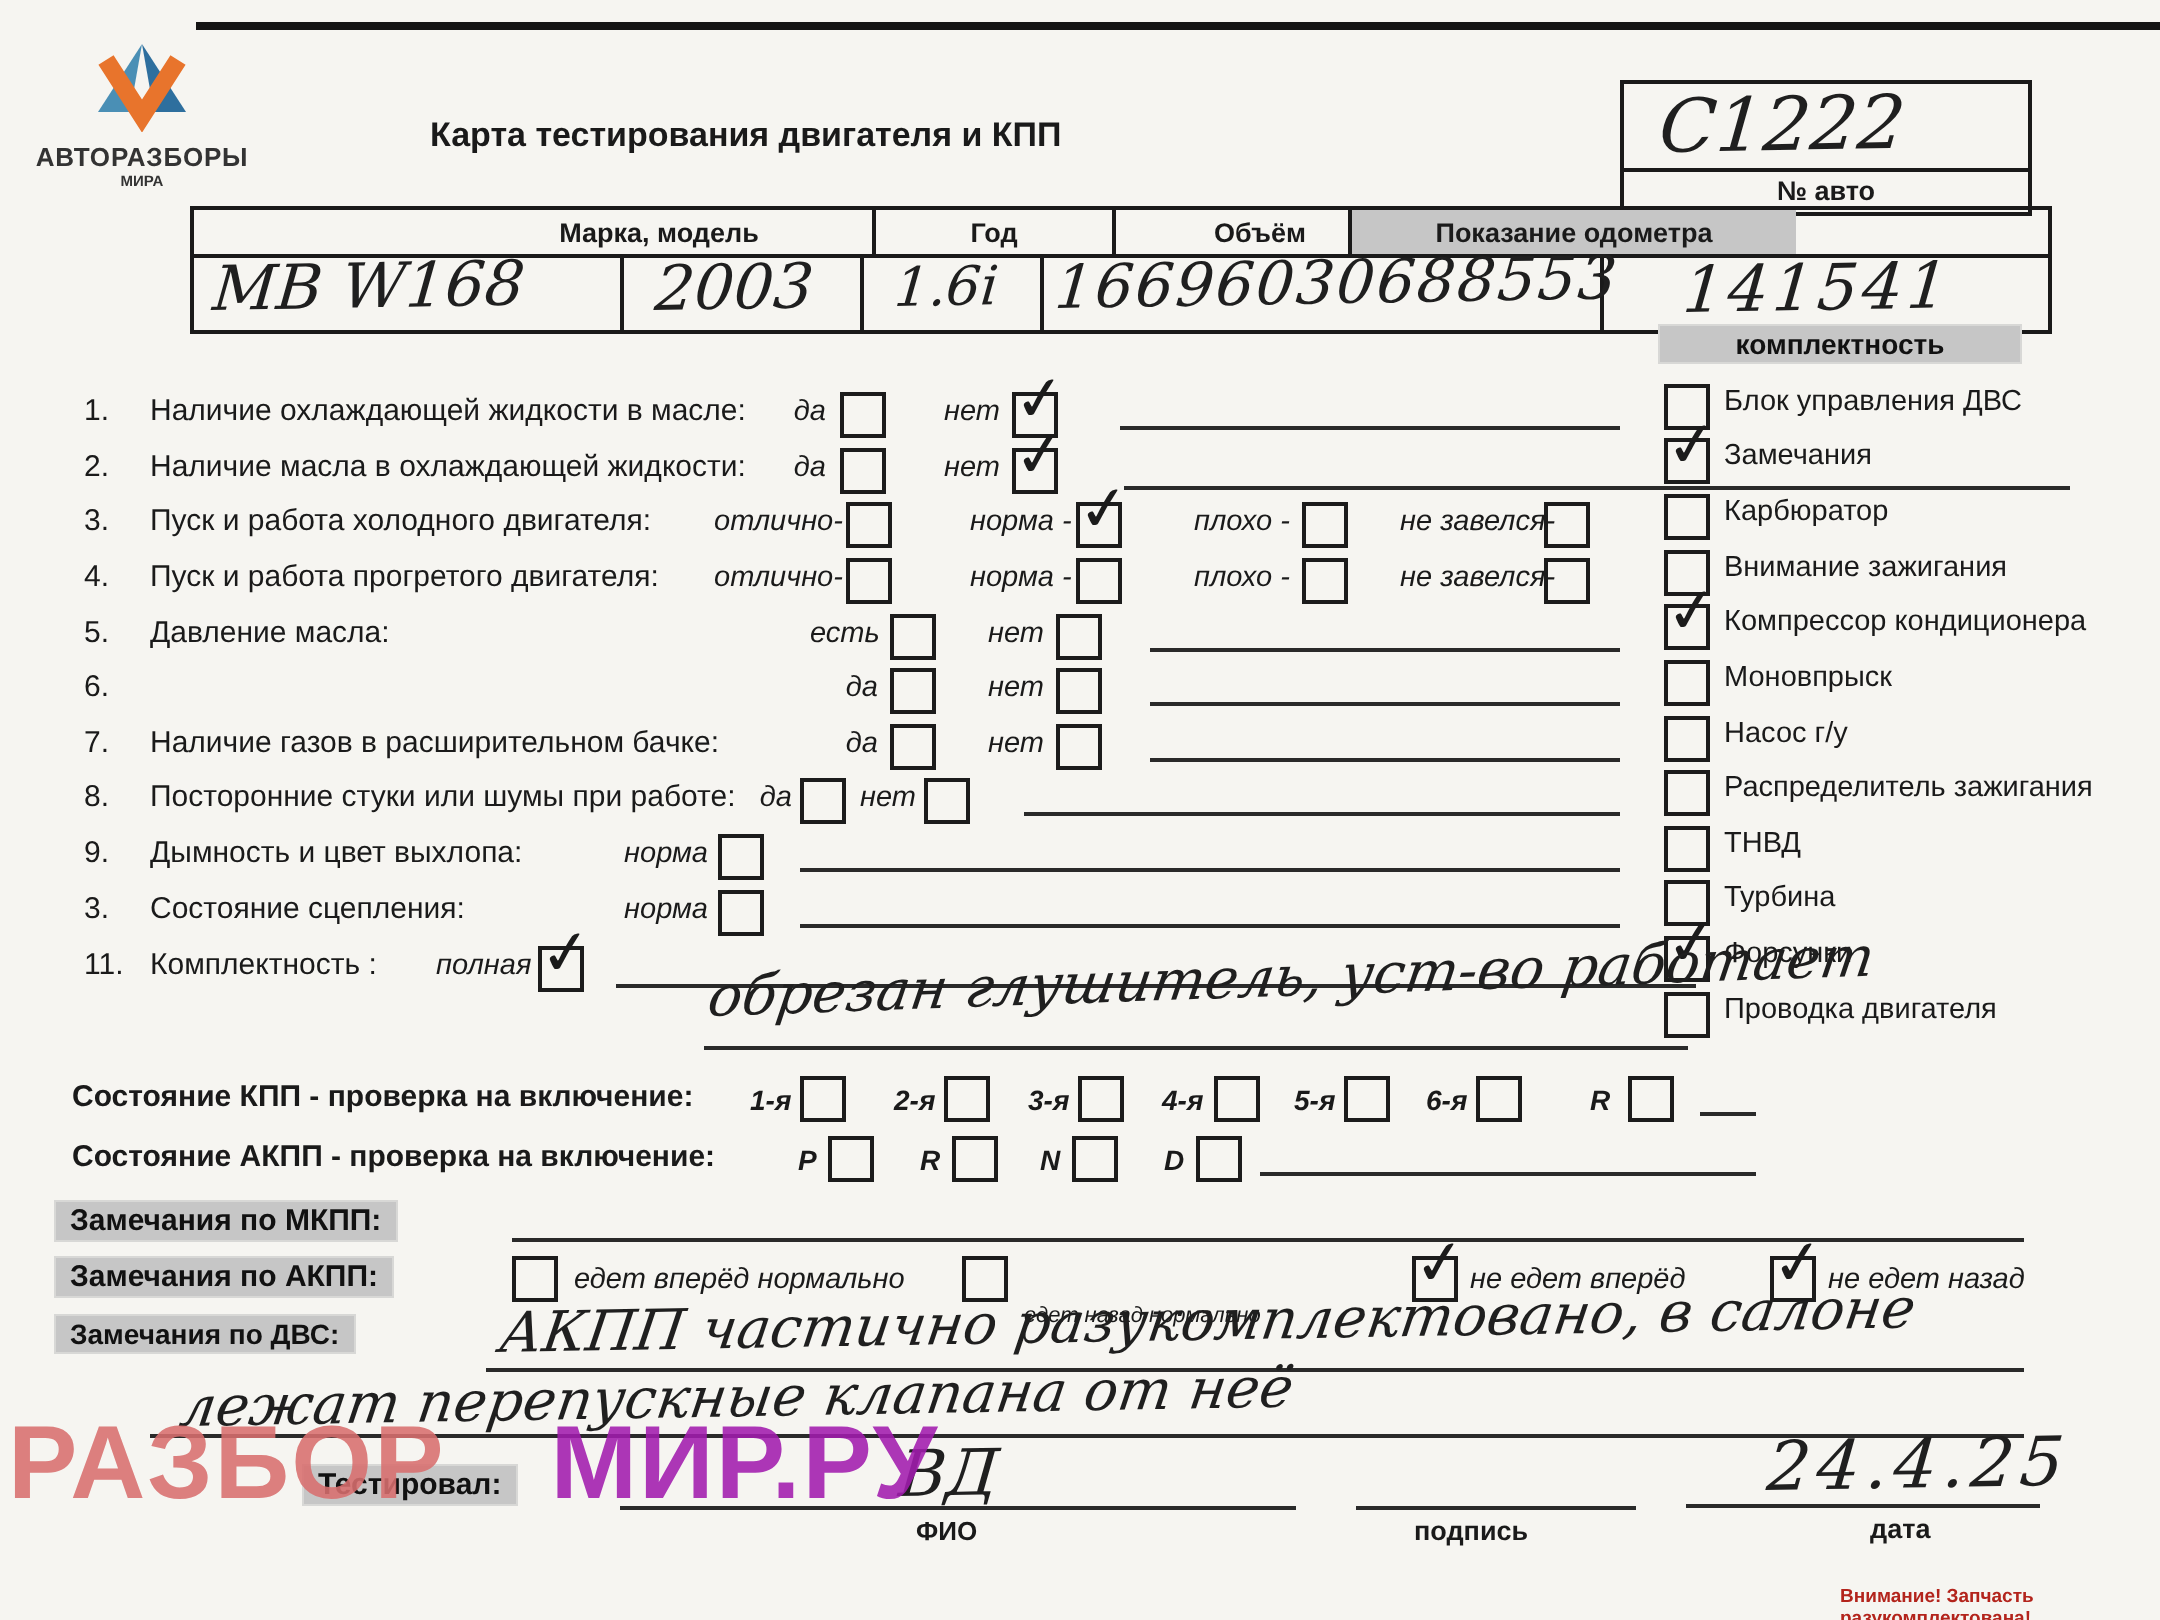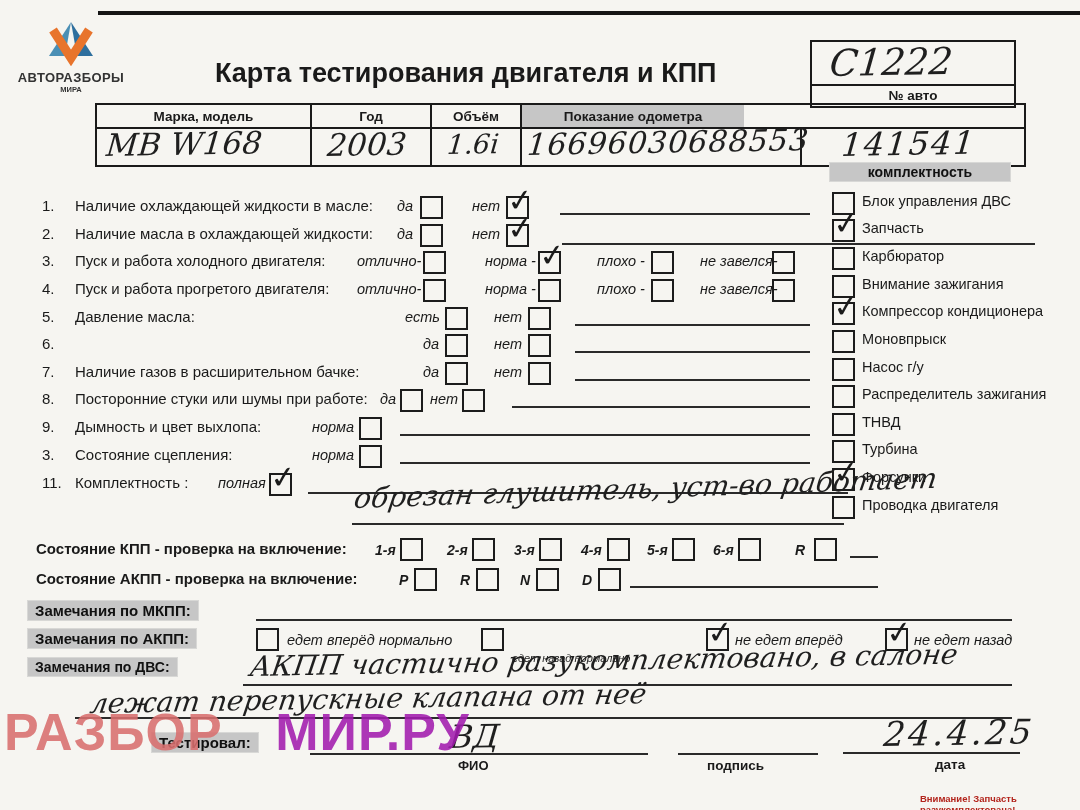--- a/index.html
+++ b/index.html
@@ -37,34 +37,34 @@
   <div class="abs" style="left:16px;top:20px;width:110px;text-align:center;">
     <svg width="62" height="46" viewBox="0 0 62 46">
       <polygon points="31,2 9,36 25,36" fill="#4a8fb5"></polygon>
       <polygon points="31,2 53,36 37,36" fill="#2e6f9e"></polygon>
       <path d="M13 10 L31 38 L49 10" stroke="#e8742c" stroke-width="9" fill="none"></path>
     </svg>
     <div style="font-size:13px;font-weight:bold;color:#333;letter-spacing:.4px;">АВТОРАЗБОРЫ</div>
     <div style="font-size:7.5px;font-weight:bold;color:#333;">МИРА</div>
   </div>
 
-  <div class="abs b" style="left:215px;top:58px;font-size:27px;">Карта тестирования двигателя  и КПП</div>
+  <div class="abs b" style="left:215px;top:58px;font-size:17px;">Карта тестирования двигателя  и КПП</div>
 
   <div class="abs" style="left:810px;top:40px;width:202px;border:2.5px solid #1a1a1a;">
     <div style="height:42px;position:relative;">
       <span class="hw" style="position:absolute;left:16px;top:0px;font-size:37px;">С1222</span>
     </div>
     <div style="border-top:2px solid #1a1a1a;height:20px;text-align:center;font-size:13.5px;font-weight:bold;line-height:20px;">№ авто</div>
   </div>
 
   <div class="abs" style="left:95px;top:103px;width:927px;border:2.5px solid #1a1a1a;">
-    <div style="display:flex;height:22px;border-bottom:2.5px solid #1a1a1a;">
+    <div style="display:flex;height:22px;border-bottom:2.5px solid #1a1a1a;justify-content:center;">
       <div class="hdrcell" style="width:213px;">Марка, модель</div>
       <div class="hdrcell" style="width:118px;">Год</div>
-      <div class="hdrcell" style="width:88px;">Объём</div>
+      <div class="hdrcell" style="width:88px;padding-left:28px;">Объём</div>
       <div class="hdrcell" style="width:222px;border-right:none;background:#c6c6c6;">Показание одометра</div>
     </div>
     <div style="display:flex;height:36px;">
       <div class="valcell" style="width:213px;">
           <span class="hw" style="position:absolute;left:8px;top:-2px;font-size:31px;">MB W168</span>
         </div>
       <div class="valcell" style="width:118px;">
           <span class="hw" style="position:absolute;left:14px;top:-2px;font-size:31px;">2003</span>
         </div>
       <div class="valcell" style="width:88px;">
@@ -79,21 +79,21 @@
     </div>
   </div>
 
   <div class="abs shade" style="left:830px;top:163px;width:180px;text-align:center;font-size:14px;padding:1px 0;">комплектность</div>
   <div class="citem" style="top:192px">
       <span class="cb" style="left:2px;top:0;"></span>
       <span class="lab">Блок управления ДВС</span>
     </div>
   <div class="citem" style="top:219px">
       <span class="cb checked" style="left:2px;top:0;"></span>
-      <span class="lab">Запчасть</span>
+      <span class="lab">Замечания</span>
     </div>
   <div class="citem" style="top:247px">
       <span class="cb" style="left:2px;top:0;"></span>
       <span class="lab">Карбюратор</span>
     </div>
   <div class="citem" style="top:275px">
       <span class="cb" style="left:2px;top:0;"></span>
       <span class="lab">Внимание зажигания</span>
     </div>
   <div class="citem" style="top:302px">

